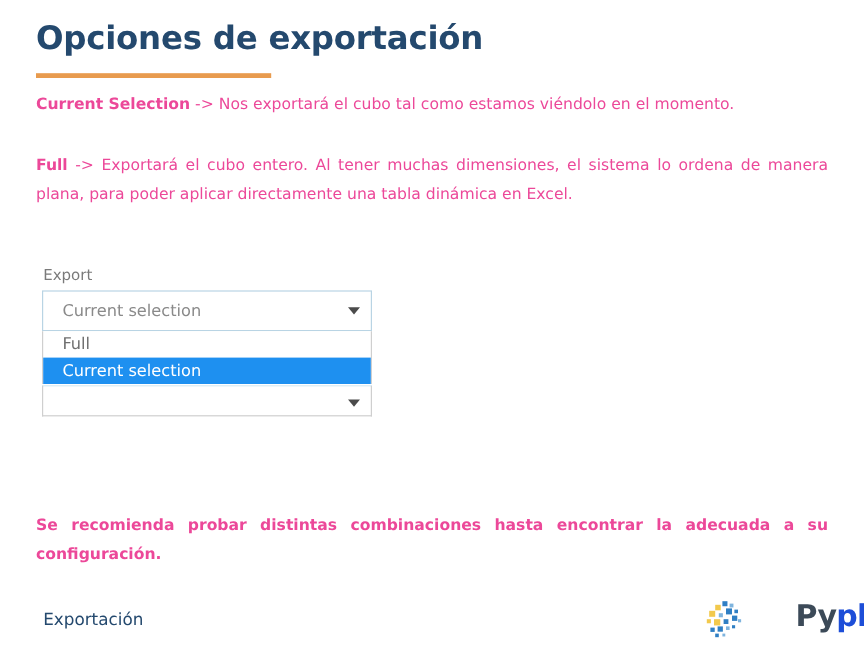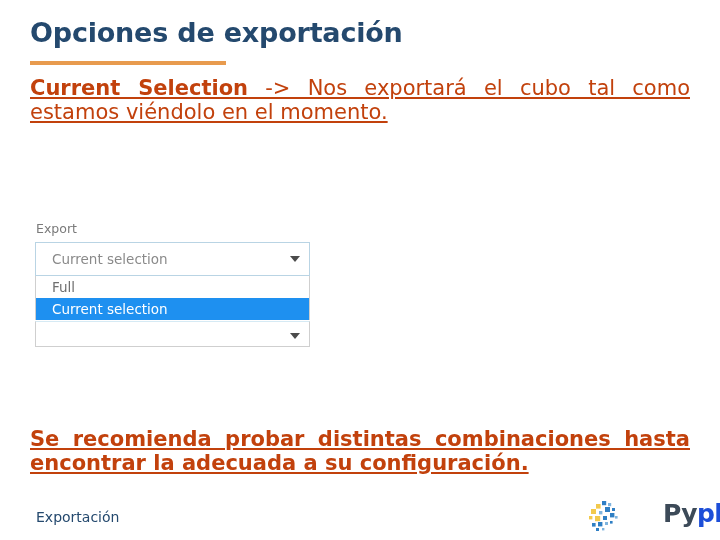--- a/index.html
+++ b/index.html
@@ -41,26 +41,25 @@
     width: 196px;
     height: 4px;
     background: #e89b4e;
   }
 
   
   .para {
     position: absolute;
     left: 30px;
     width: 660px;
-    color: #c2410c;
-    font-size: 21px;
+    color: #ec4899;
+    font-size: 13px;
     line-height: 24px;
     text-align: justify;
     text-justify: inter-word;
-    text-decoration: underline;
   }
   .para b { font-weight: bold; }
 
   #para-current { top: 76px; }
   #para-full    { top: 127px; }
 
   #para-others  { top: 378px; }
   #para-advice  { top: 427px; font-weight: bold; }
 
   
@@ -200,20 +199,23 @@
 
 <div class="slide">
 
   <div class="title">Opciones de exportación</div>
   <div class="title-rule"></div>
 
   <div class="para" id="para-current">
     <b>Current Selection</b><span> -&gt; Nos exportará el cubo tal como estamos viéndolo en el momento.</span>
   </div>
 
+  <div class="para" id="para-full">
+    <b>Full</b><span> -&gt; Exportará el cubo entero. Al tener muchas dimensiones, el sistema lo ordena de manera plana, para poder aplicar directamente una tabla dinámica en Excel.</span>
+  </div>
 
   <div class="shot">
 
     <div class="shot-label">Export</div>
 
     <div class="combo">
       <span class="combo-value">Current selection</span>
       <span class="caret"></span>
     </div>
 

